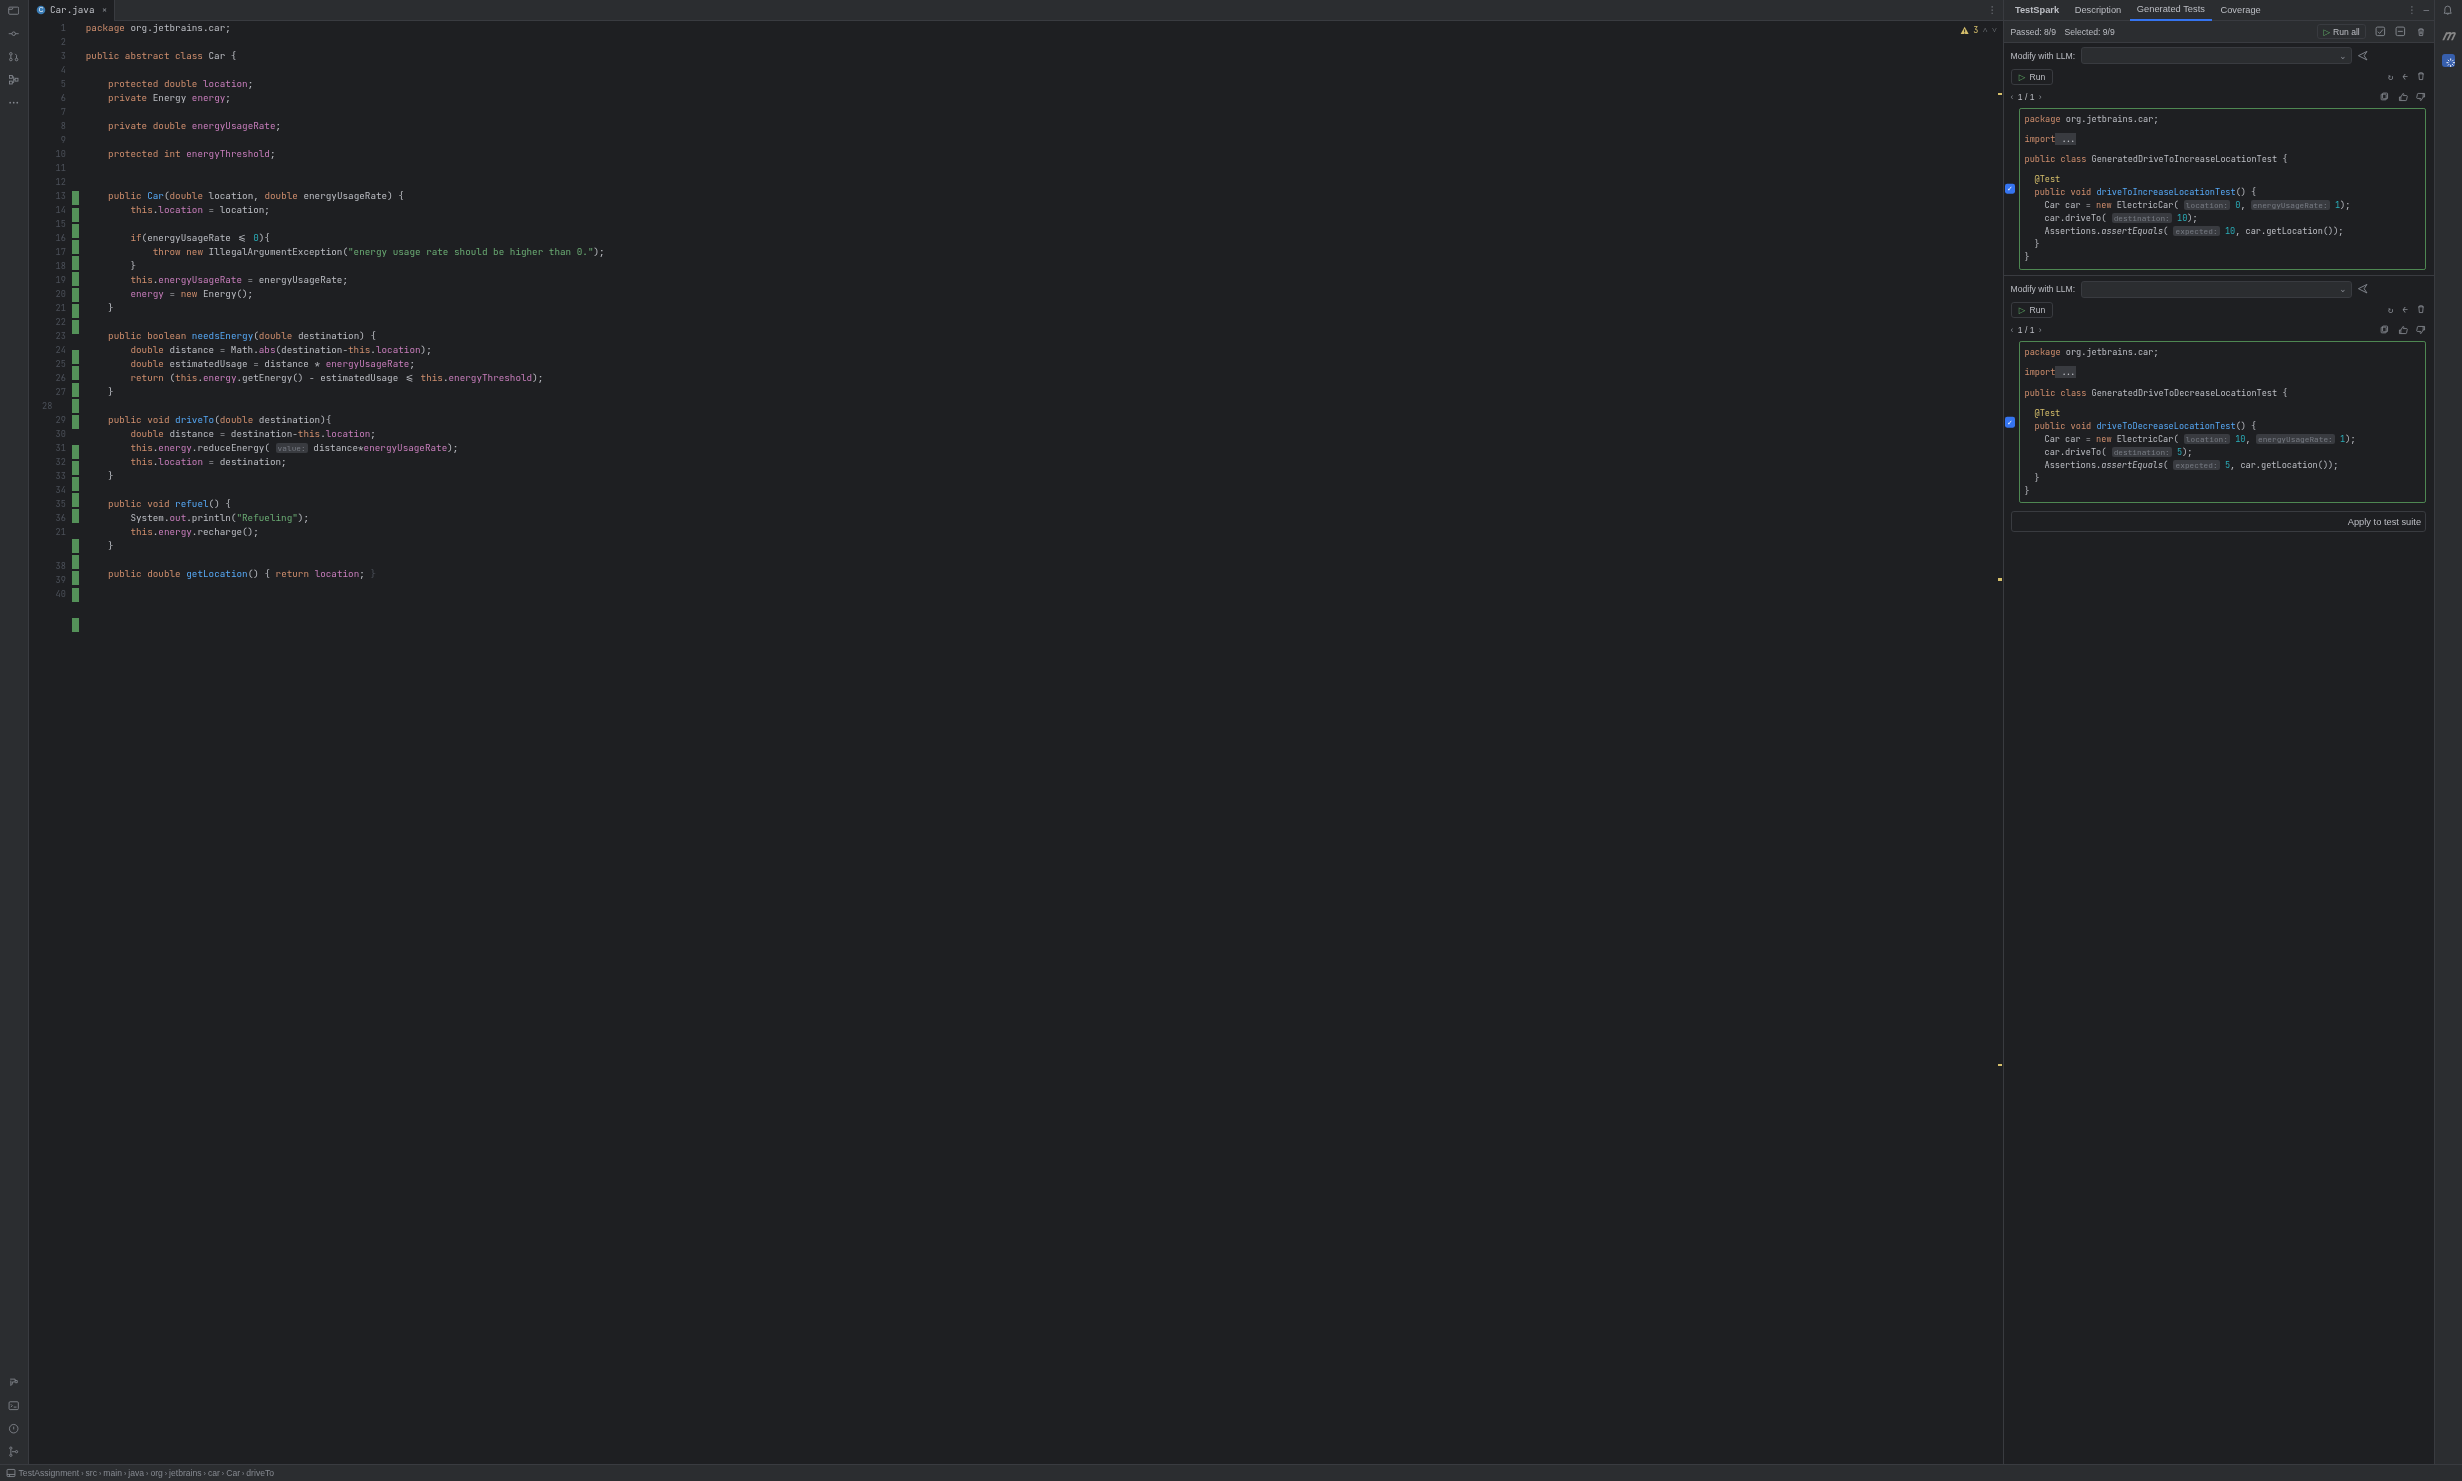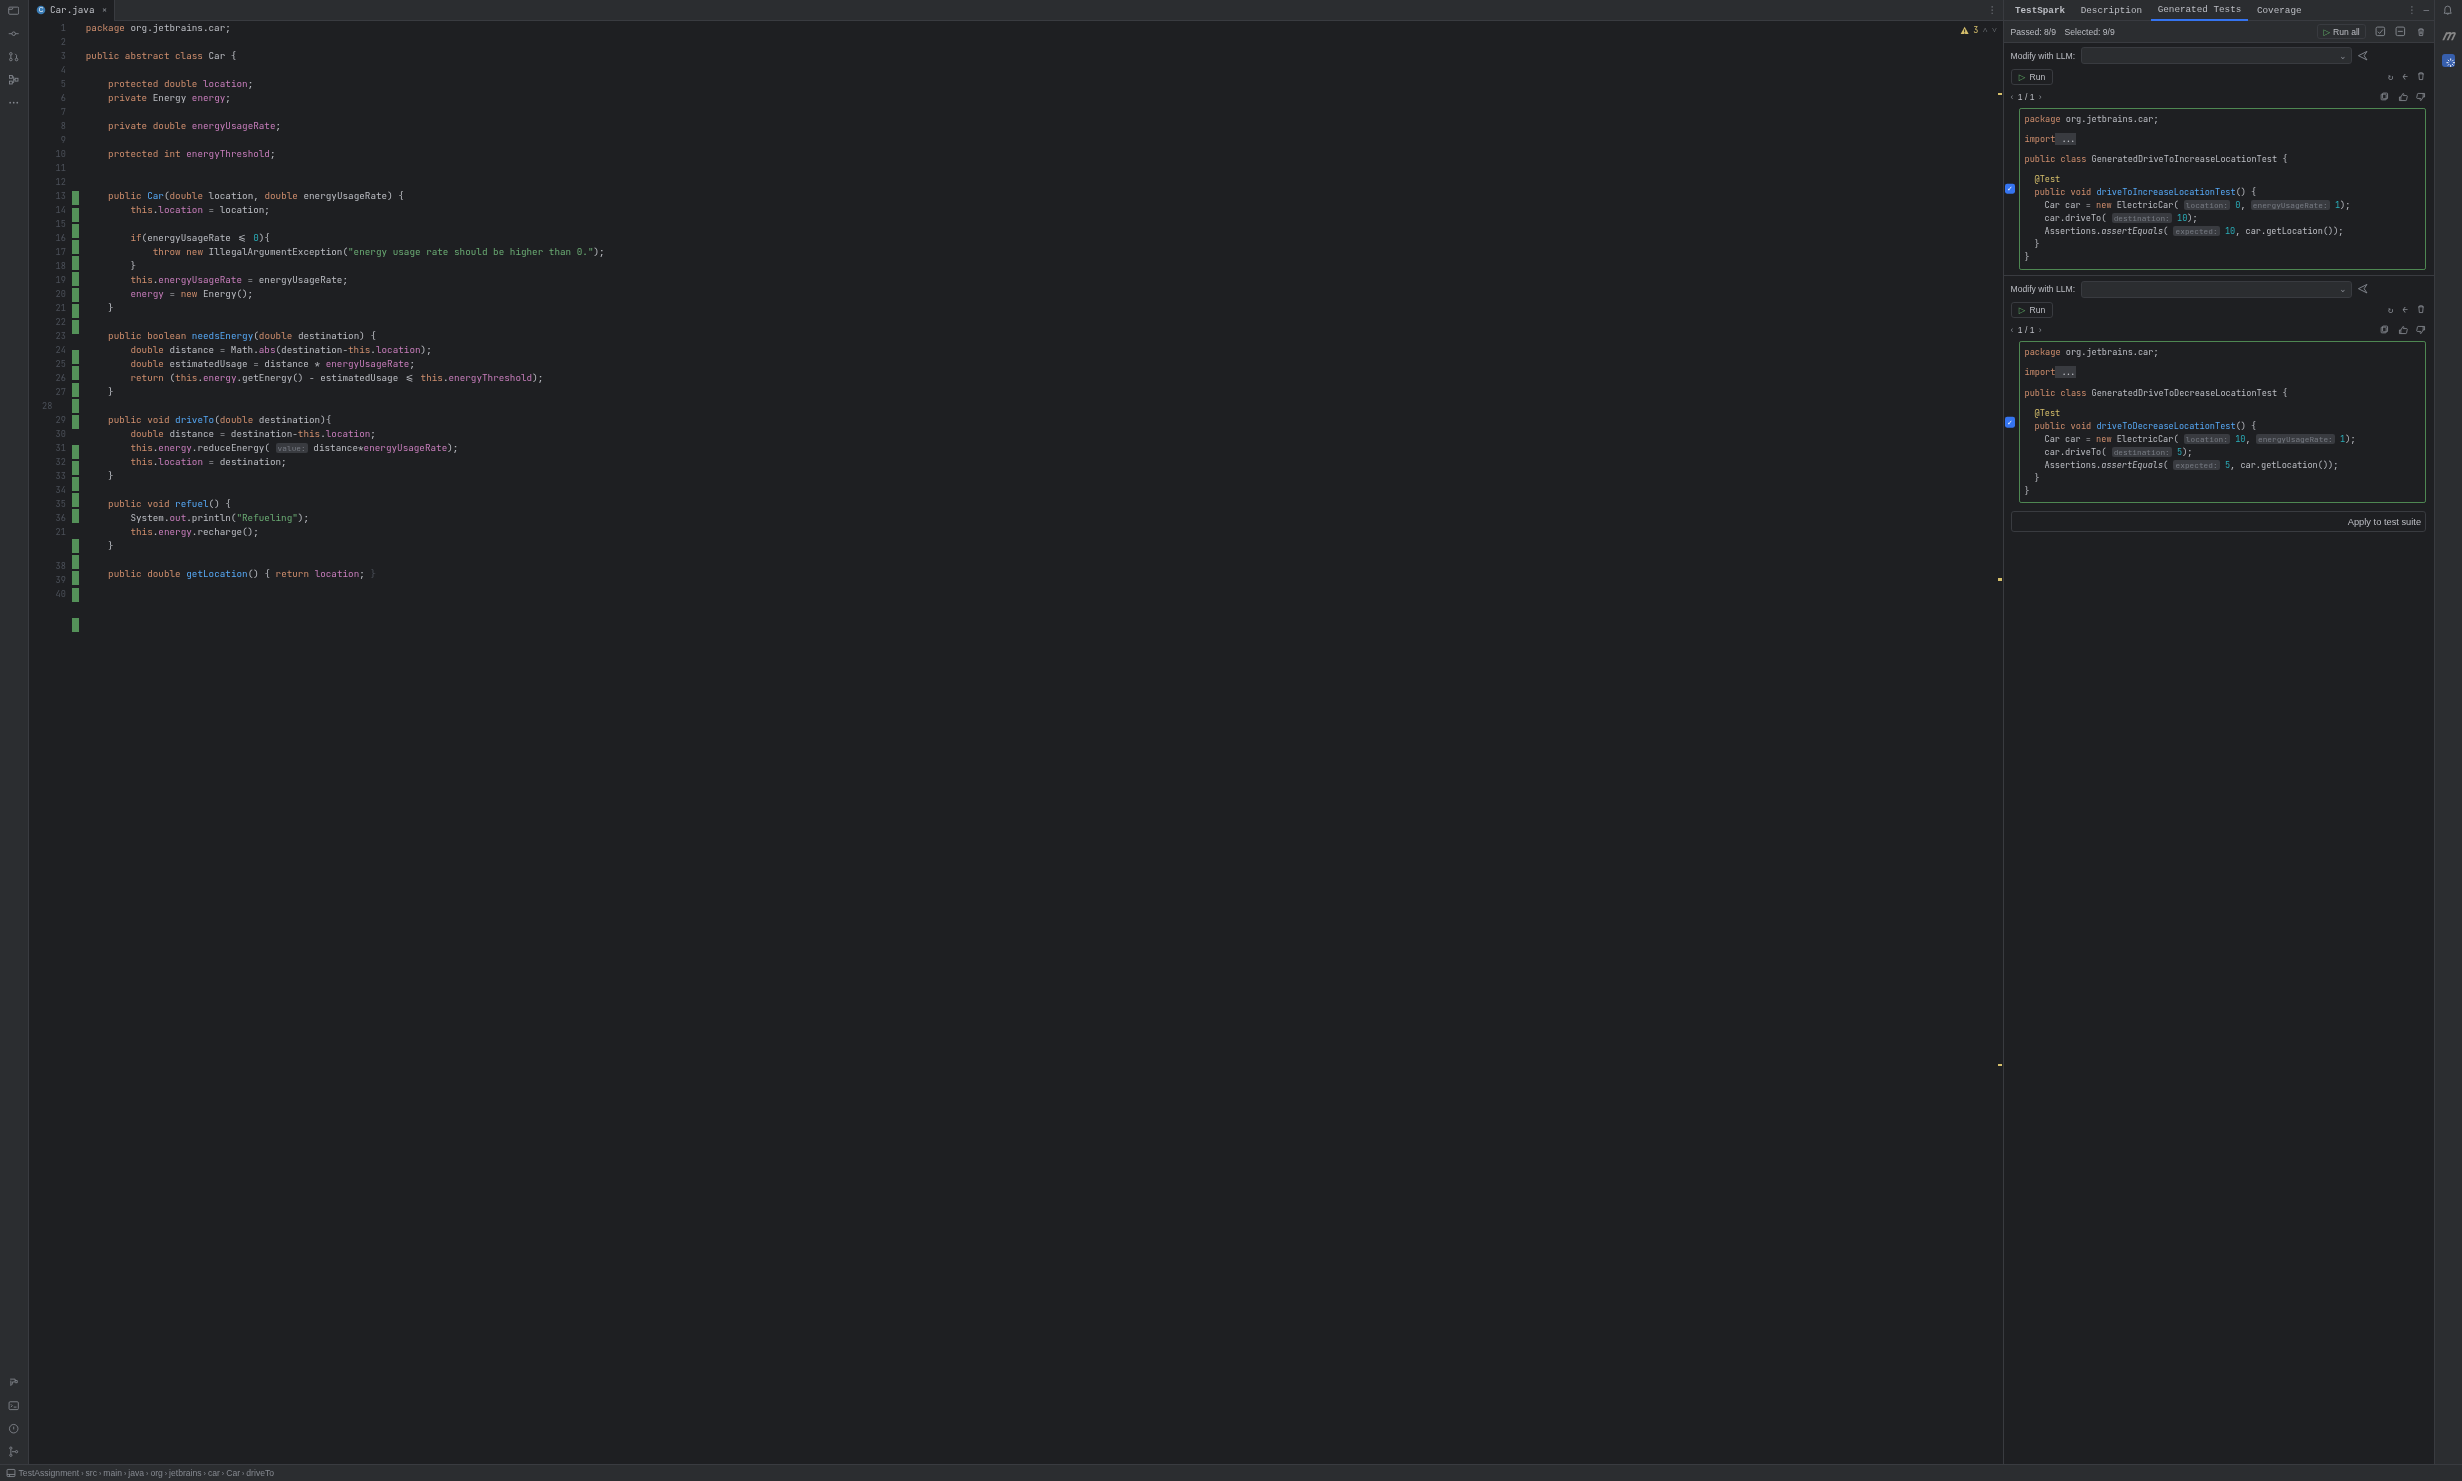--- a/index.html
+++ b/index.html
@@ -31,21 +31,21 @@
 .str { color: var(--green); }
 .num { color: #2aacb8; }
 .mth { color: var(--blue); }
 .ann { color: var(--yellow); }
 .hint { color: #767a82; background: #393b40; font-size: 7.8px; padding: 0 2.1px; border-radius: 2.1px; font-style: normal;}
 .scroll-marks { position: absolute; right: 0; top: 14.3px; width: 7.1px; height: calc(100% - 14.3px); }
 .scroll-marks .sm { position: absolute; right: 0.7px; width: 4.3px; height: 2.1px; background: var(--yellow); }
 
 .right-panel { grid-column: 3; grid-row: 1 / span 2; background: var(--bg); border-left: 0.7px solid var(--border); display: flex; flex-direction: column; overflow: hidden;}
 .rp-tabs { display: flex; align-items: center; height: 21.4px; padding: 0 4.3px; background: var(--panel); border-bottom: 0.7px solid var(--border); gap: 1.4px;}
-.rp-tab { padding: 0 7.1px; height: 21.4px; display: flex; align-items: center; font-size: 9.3px; font-family: Liberation Mono, monospace; font-weight: 500; cursor:pointer;}
+.rp-tab { padding: 0 7.1px; height: 21.4px; display: flex; align-items: center; font-size: 9.3px; font-family: Liberation Sans, sans-serif; font-weight: 500; cursor:pointer;}
 .rp-tab.bold { font-weight: 700; }
 .rp-tab.active { border-bottom: 2.1px solid var(--accent); }
 .rp-tabs-ctrl { margin-left: auto; display: flex; gap: 7.1px; align-items: center; color: var(--gray);}
 .rp-toolbar { display: flex; align-items: center; padding: 2.9px 7.1px; gap: 8.6px; background: var(--panel); font-family: sans-serif; font-size: 8.6px;}
 .rp-toolbar .spacer { flex: 1; }
 .runall { display: flex; gap: 2.9px; align-items: center; padding: 1.4px 5.7px; border: 0.7px solid var(--border); border-radius: 2.9px; color: var(--text);}
 .runall .play { color: #5fad65;}
 .tb-icn { color: var(--gray); cursor: pointer; width: 11.4px; display: flex; justify-content: center;}
 .test-blk { border-top: 0.7px solid var(--border); background: var(--bg); display: flex; flex-direction: column;}
 .modify-row { display: flex; align-items: center; gap: 5.7px; padding: 4.3px 7.1px; font-family: sans-serif; font-size: 8.6px;}

